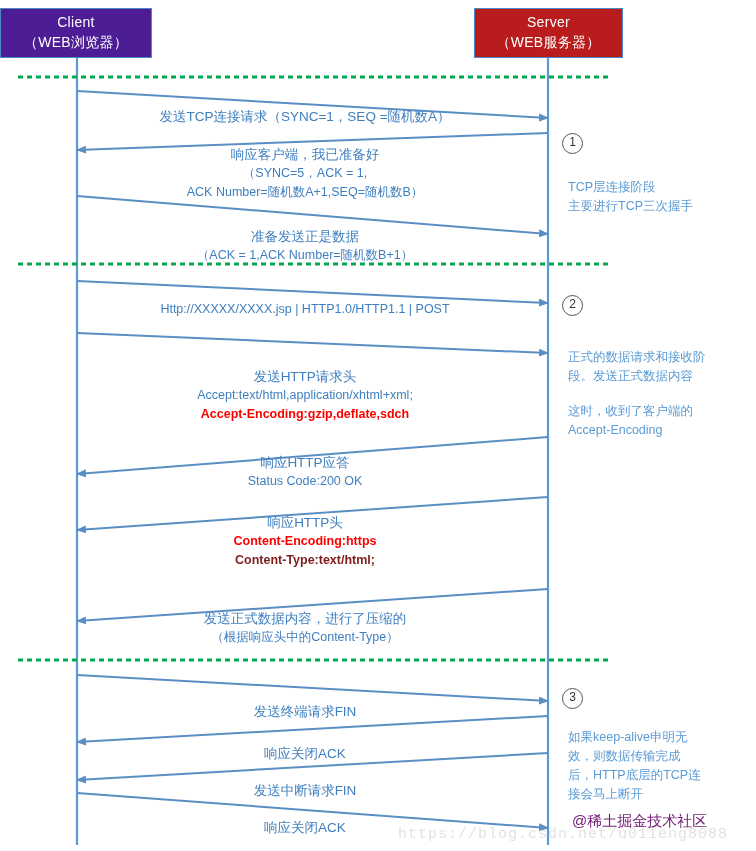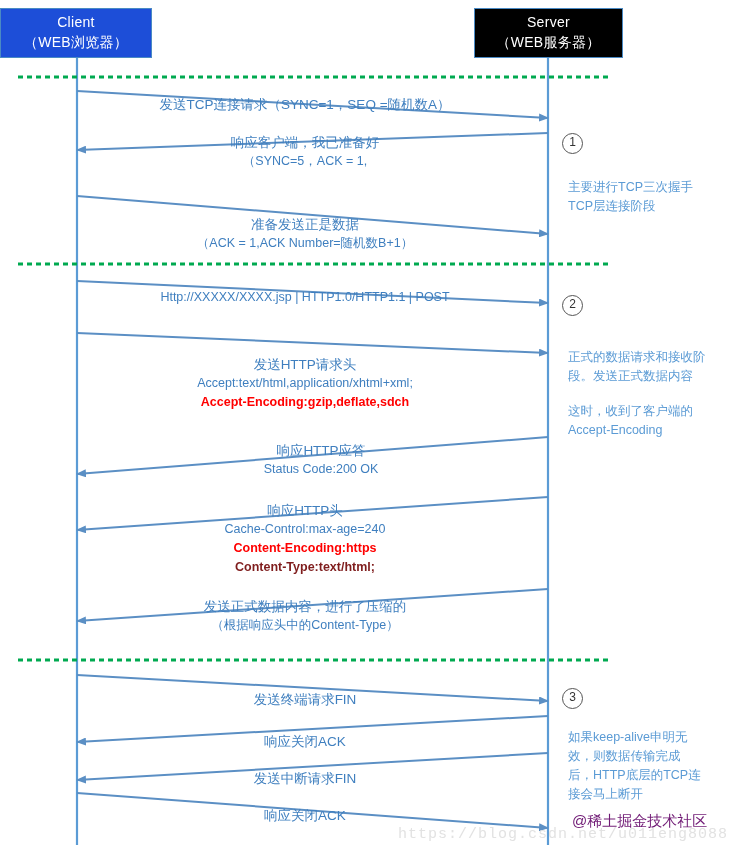--- a/index.html
+++ b/index.html
@@ -49,20 +49,21 @@
     letter-spacing: 0.3px;
   }
   .msg {
     position: absolute;
     text-align: center;
     color: #3f7fbf;
     font-size: 13px;
     line-height: 19px;
     white-space: nowrap;
     pointer-events: none;
+    margin-top: 12px;
   }
   .msg .l1 { font-size: 13.5px; }
   .msg .l2 { font-size: 12.5px; }
   .msg .hl {
     color: #ff0000;
     font-weight: bold;
     font-size: 12.5px;
   }
   .phase-num {
     position: absolute;
@@ -131,56 +132,56 @@
         <line x1="548" y1="497" x2="77" y2="530" stroke="#5B8FC4" stroke-width="2" marker-end="url(#arrowL)"></line>
         <line x1="548" y1="589" x2="77" y2="621" stroke="#5B8FC4" stroke-width="2" marker-end="url(#arrowL)"></line>
         <line x1="77" y1="675" x2="548" y2="701" stroke="#5B8FC4" stroke-width="2" marker-end="url(#arrowR)"></line>
         <line x1="548" y1="716" x2="77" y2="742" stroke="#5B8FC4" stroke-width="2" marker-end="url(#arrowL)"></line>
         <line x1="548" y1="753" x2="77" y2="780" stroke="#5B8FC4" stroke-width="2" marker-end="url(#arrowL)"></line>
         <line x1="77" y1="793" x2="548" y2="828" stroke="#5B8FC4" stroke-width="2" marker-end="url(#arrowR)"></line>
       </g>
   </svg>
 
   <div id="actors">
-      <div class="actor-box" style="left: 0px; top: 8px; width: 152px; height: 50px; background: #1d4ed8;">
+      <div class="actor-box" style="left: 0px; top: 8px; width: 152px; height: 50px; background: #4c1d95;">
         <div class="actor-name">Client</div>
         <div class="actor-sub">（WEB浏览器）</div>
       </div>
-      <div class="actor-box" style="left: 474px; top: 8px; width: 149px; height: 50px; background: #000000;">
+      <div class="actor-box" style="left: 474px; top: 8px; width: 149px; height: 50px; background: #b91c1c;">
         <div class="actor-name">Server</div>
         <div class="actor-sub">（WEB服务器）</div>
       </div>
     </div>
   <div id="labels">
       <div class="msg" style="left: 60px; width: 490px; top: 95px; color: rgb(63, 127, 191);">
         <div class="l1">发送TCP连接请求（SYNC=1，SEQ =随机数A）</div>
       </div>
       <div class="msg" style="left: 60px; width: 490px; top: 133px; color: rgb(63, 127, 191);">
         <div class="l1">响应客户端，我已准备好</div>
         <div class="l2">（SYNC=5，ACK = 1,</div>
+        <div class="l2">ACK Number=随机数A+1,SEQ=随机数B）</div>
       </div>
       <div class="msg" style="left: 60px; width: 490px; top: 215px; color: rgb(63, 127, 191);">
         <div class="l1">准备发送正是数据</div>
         <div class="l2">（ACK = 1,ACK Number=随机数B+1）</div>
       </div>
       <div class="msg" style="left: 60px; width: 490px; top: 288px; color: rgb(63, 127, 191);">
         <div class="l2">Http://XXXXX/XXXX.jsp | HTTP1.0/HTTP1.1 | POST</div>
       </div>
       <div class="msg" style="left: 60px; width: 490px; top: 355px; color: rgb(63, 127, 191);">
         <div class="l1">发送HTTP请求头</div>
         <div class="l2">Accept:text/html,application/xhtml+xml;</div>
         <div class="hl" style="color: rgb(255, 0, 0);">Accept-Encoding:gzip,deflate,sdch</div>
       </div>
-      <div class="msg" style="left: 76px; width: 490px; top: 441px; color: rgb(63, 127, 191);">
+      <div class="msg" style="left: 60px; width: 490px; top: 441px; color: rgb(63, 127, 191);">
         <div class="l1">响应HTTP应答</div>
         <div class="l2">Status Code:200 OK</div>
       </div>
       <div class="msg" style="left: 60px; width: 490px; top: 501px; color: rgb(63, 127, 191);">
         <div class="l1">响应HTTP头</div>
-        <div class="l2">Cache-Control:max-age=240</div>
         <div class="hl" style="color: rgb(255, 0, 0);">Content-Encoding:https</div>
         <div class="hl" style="color: #7f1d1d;">Content-Type:text/html;</div>
       </div>
       <div class="msg" style="left: 60px; width: 490px; top: 597px; color: rgb(63, 127, 191);">
         <div class="l1">发送正式数据内容，进行了压缩的</div>
         <div class="l2">（根据响应头中的Content-Type）</div>
       </div>
       <div class="msg" style="left: 60px; width: 490px; top: 690px; color: rgb(63, 127, 191);">
         <div class="l1">发送终端请求FIN</div>
       </div>
@@ -190,22 +191,22 @@
       <div class="msg" style="left: 60px; width: 490px; top: 769px; color: rgb(63, 127, 191);">
         <div class="l1">发送中断请求FIN</div>
       </div>
       <div class="msg" style="left: 60px; width: 490px; top: 806px; color: rgb(63, 127, 191);">
         <div class="l1">响应关闭ACK</div>
       </div>
     </div>
   <div id="notes">
       <div class="phase-num" style="left: 562px; top: 133px;">1</div>
       <div class="phase-note" style="left: 568px; top: 178px; color: rgb(91, 155, 213);">
+        <p>TCP层连接阶段</p>
         <p>主要进行TCP三次握手</p>
-        <p>TCP层连接阶段</p>
       </div>
       <div class="phase-num" style="left: 562px; top: 295px;">2</div>
       <div class="phase-note" style="left: 568px; top: 348px; color: rgb(91, 155, 213);">
         <p>正式的数据请求和接收阶</p>
         <p>段。发送正式数据内容</p>
         <p class="gap">这时，收到了客户端的</p>
         <p>Accept-Encoding</p>
       </div>
       <div class="phase-num" style="left: 562px; top: 688px;">3</div>
       <div class="phase-note" style="left: 568px; top: 728px; color: rgb(91, 155, 213);">

